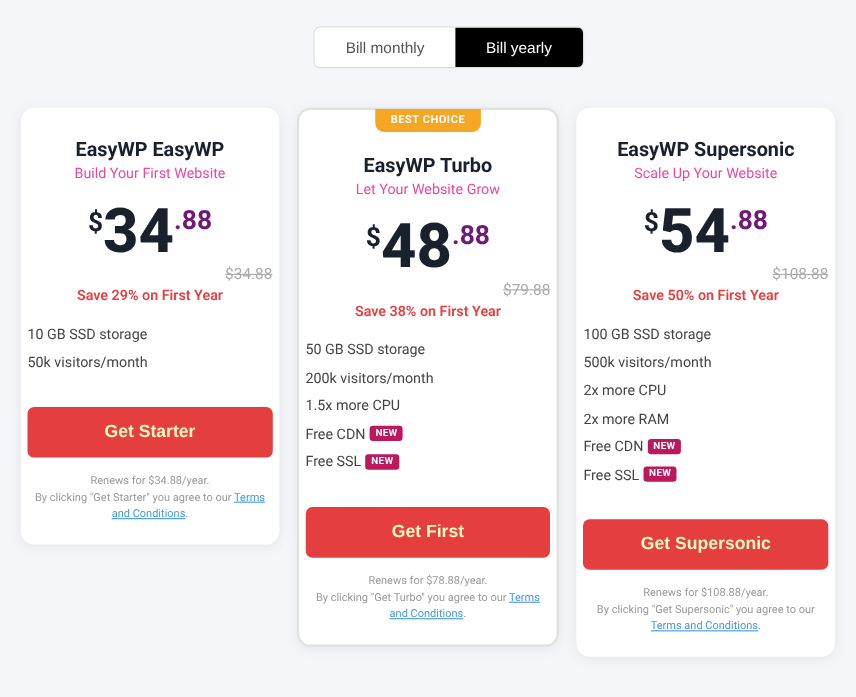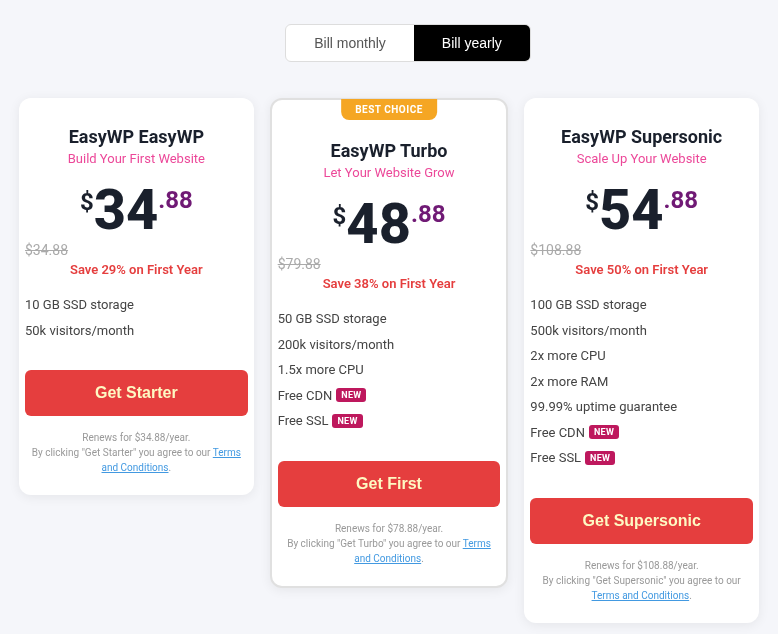--- a/index.html
+++ b/index.html
@@ -115,21 +115,21 @@
     }
 
     .price-cents {
       font-size: 24px;
       font-weight: 700;
       color: #701a75;
       margin-top: 4px;
     }
 
     .price-original {
-      text-align: left;
+      text-align: right;
       font-size: 14px;
       color: #aaa;
       text-decoration: line-through;
       margin-bottom: 4px;
     }
 
     .price-save {
       text-align: center;
       font-size: 13px;
       font-weight: 600;
@@ -251,21 +251,20 @@
       <span class="price-main">54</span>
       <span class="price-cents">.88</span>
     </div>
     <div class="price-original">$108.88</div>
     <div class="price-save">Save 50% on First Year</div>
     <ul class="features-list">
       <li>100 GB SSD storage</li>
         <li>500k visitors/month</li>
         <li>2x more CPU</li>
         <li>2x more RAM</li>
-        <li>99.99% uptime guarantee</li>
         <li>Free CDN<span class="new-badge">NEW</span></li>
         <li>Free SSL<span class="new-badge">NEW</span></li>
     </ul>
     <button class="cta-button">Get Supersonic</button>
     <div class="renew-text">
       Renews for $108.88/year.<br>
       By clicking "Get Supersonic" you agree to our <a href="#">Terms and Conditions</a>.
     </div>
   </div>
   </div>

